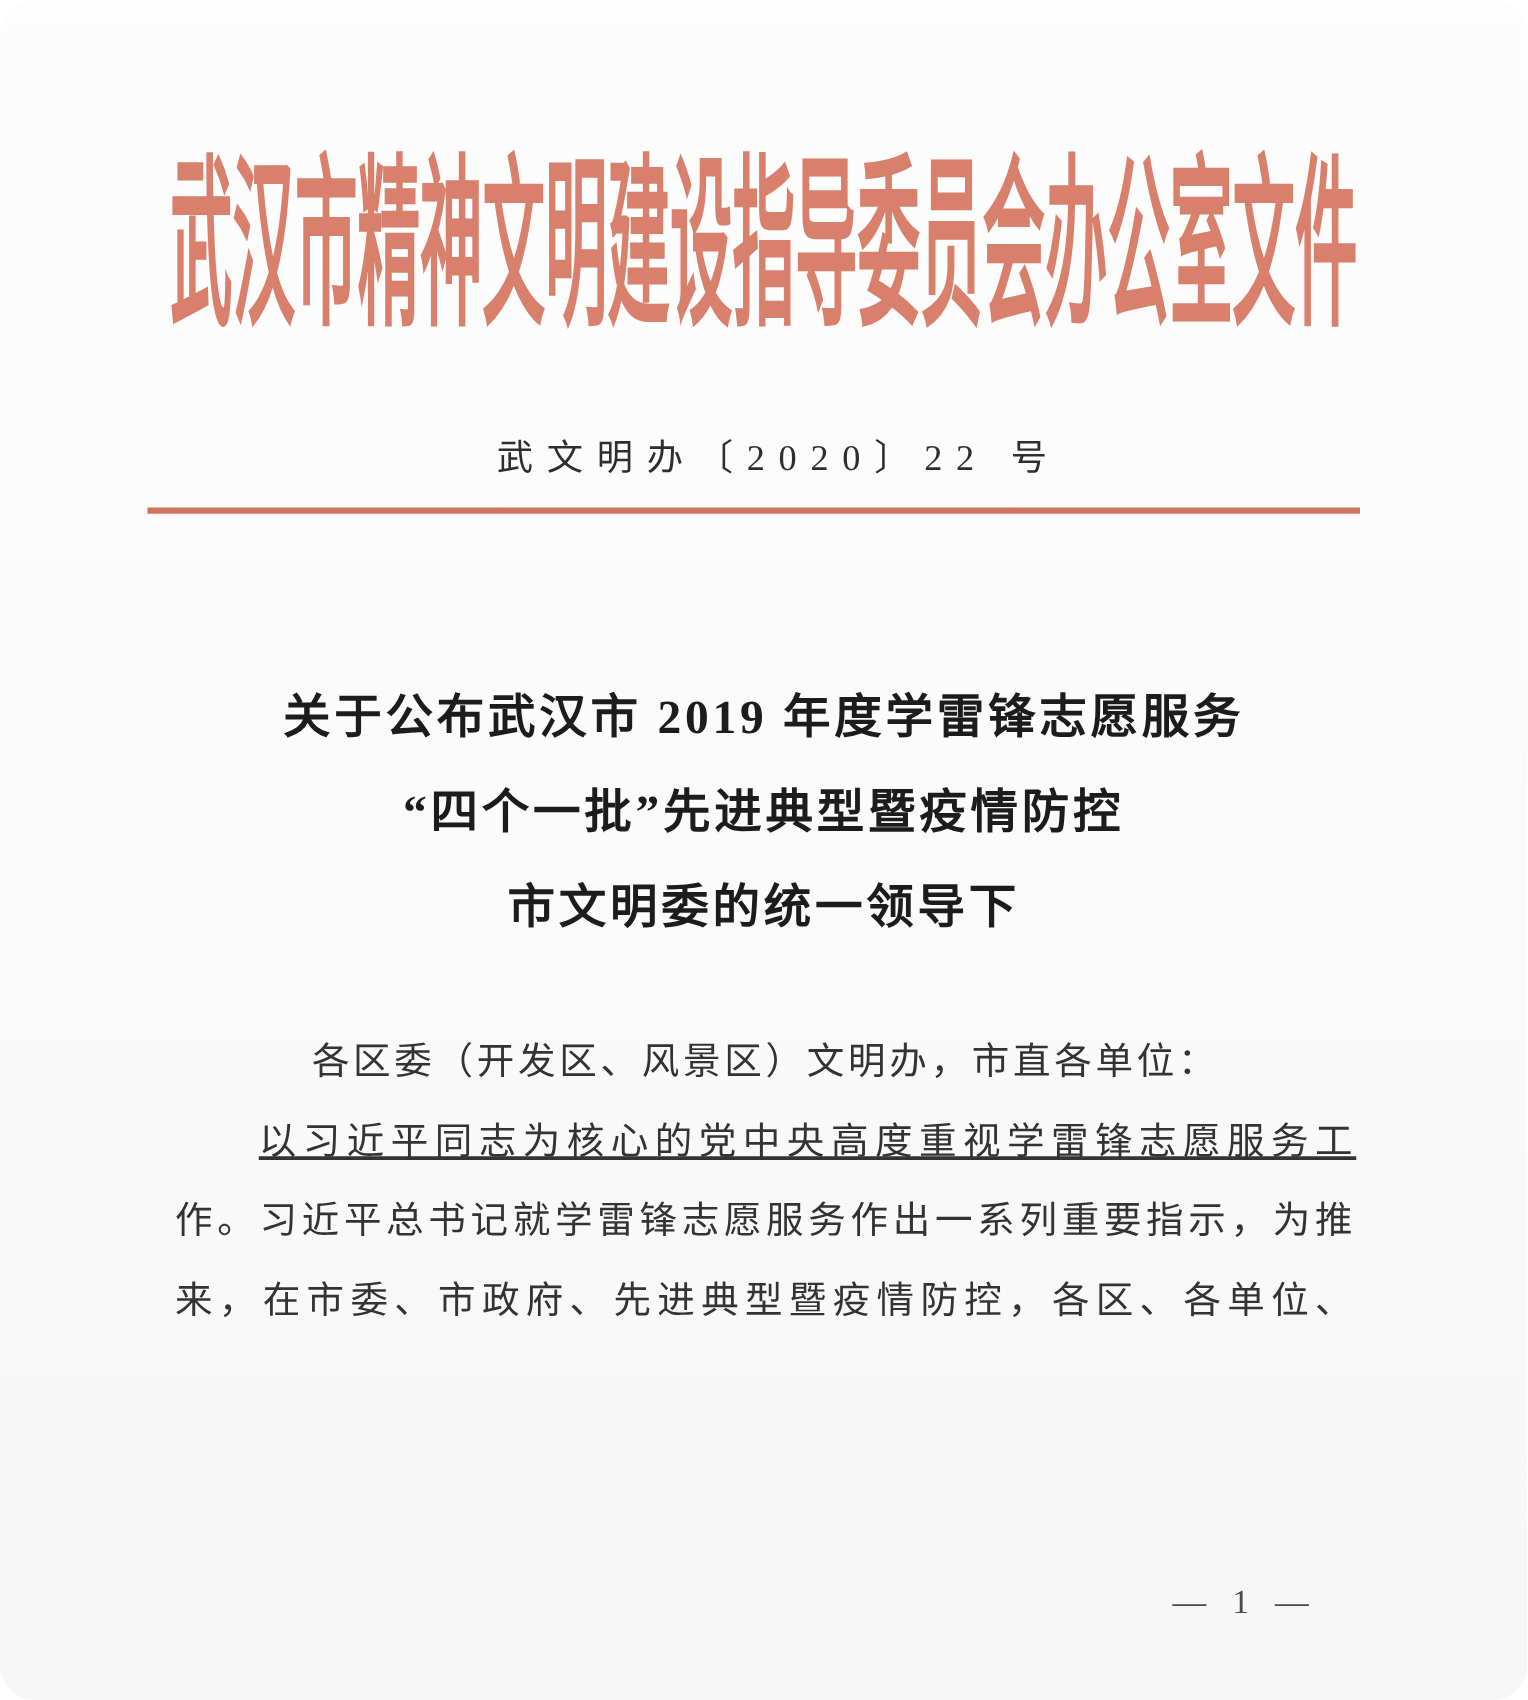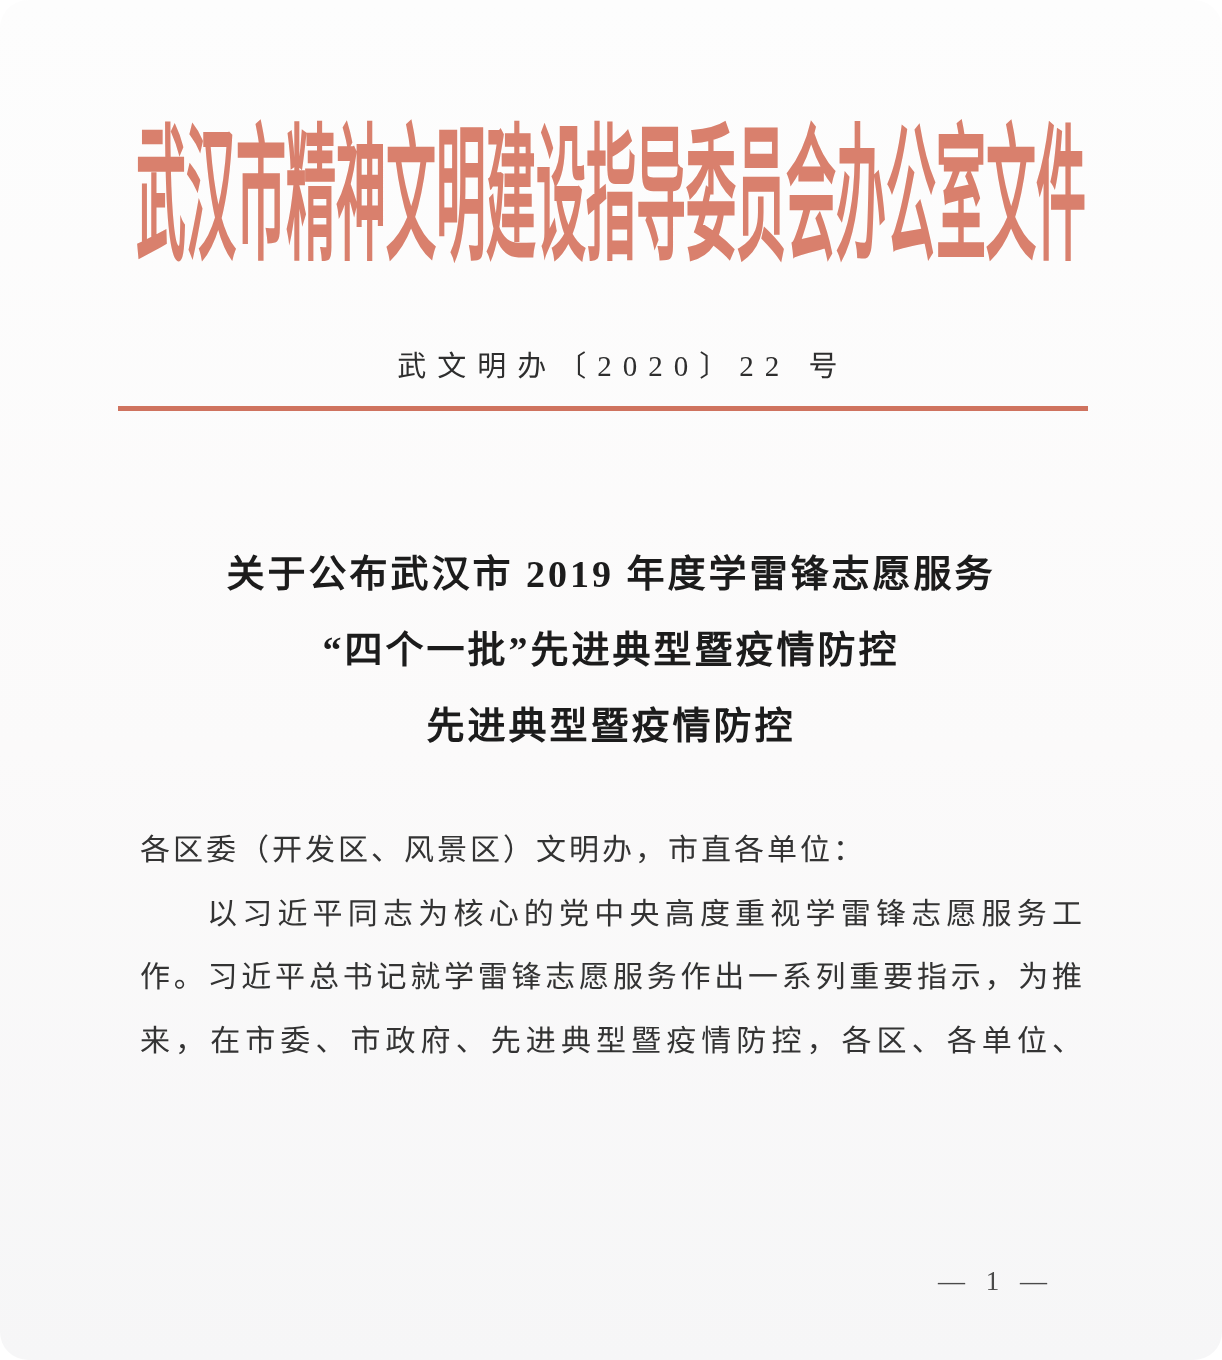--- a/index.html
+++ b/index.html
@@ -74,28 +74,29 @@
     position: absolute;
     top: 818px;
     left: 140px;
     width: 945px;
     font-size: 30px;
     line-height: 63.5px;
     letter-spacing: 3px;
     color: #333333;
   }
   .salutation {
-    text-align: left;
+    text-align: center;
   }
   .para-line {
     text-align: justify;
     text-align-last: justify;
   }
   .para-line.indent {
     text-indent: 67px;
+    text-decoration: underline;
   }
   
   .page-number {
     position: absolute;
     top: 1266px;
     right: 168px;
     font-size: 27px;
     letter-spacing: 7px;
     color: #4a4a4a;
     white-space: nowrap;
@@ -108,21 +109,21 @@
 
   <div class="org-title" style="color: rgb(217, 128, 109);">武汉市精神文明建设指导委员会办公室文件</div>
 
   <div class="doc-number">武文明办〔2020〕22 号</div>
 
   <div class="red-divider" style="background: rgb(207, 115, 95);"></div>
 
   <div class="doc-title" style="color: rgb(28, 28, 28);">
     <div>关于公布武汉市 2019 年度学雷锋志愿服务</div>
     <div>“四个一批”先进典型暨疫情防控</div>
-    <div>先进典型暨疫情防控</div>
+    <div>市文明委的统一领导下</div>
   </div>
 
   <div class="body-text" style="color: rgb(51, 51, 51);">
     <div class="salutation">各区委（开发区、风景区）文明办，市直各单位：</div>
     <div class="para-line indent">以习近平同志为核心的党中央高度重视学雷锋志愿服务工</div>
     <div class="para-line">作。习近平总书记就学雷锋志愿服务作出一系列重要指示，为推</div>
     <div class="para-line">来，在市委、市政府、先进典型暨疫情防控，各区、各单位、</div>
   </div>
 
   <div class="page-number">— 1 —</div>

